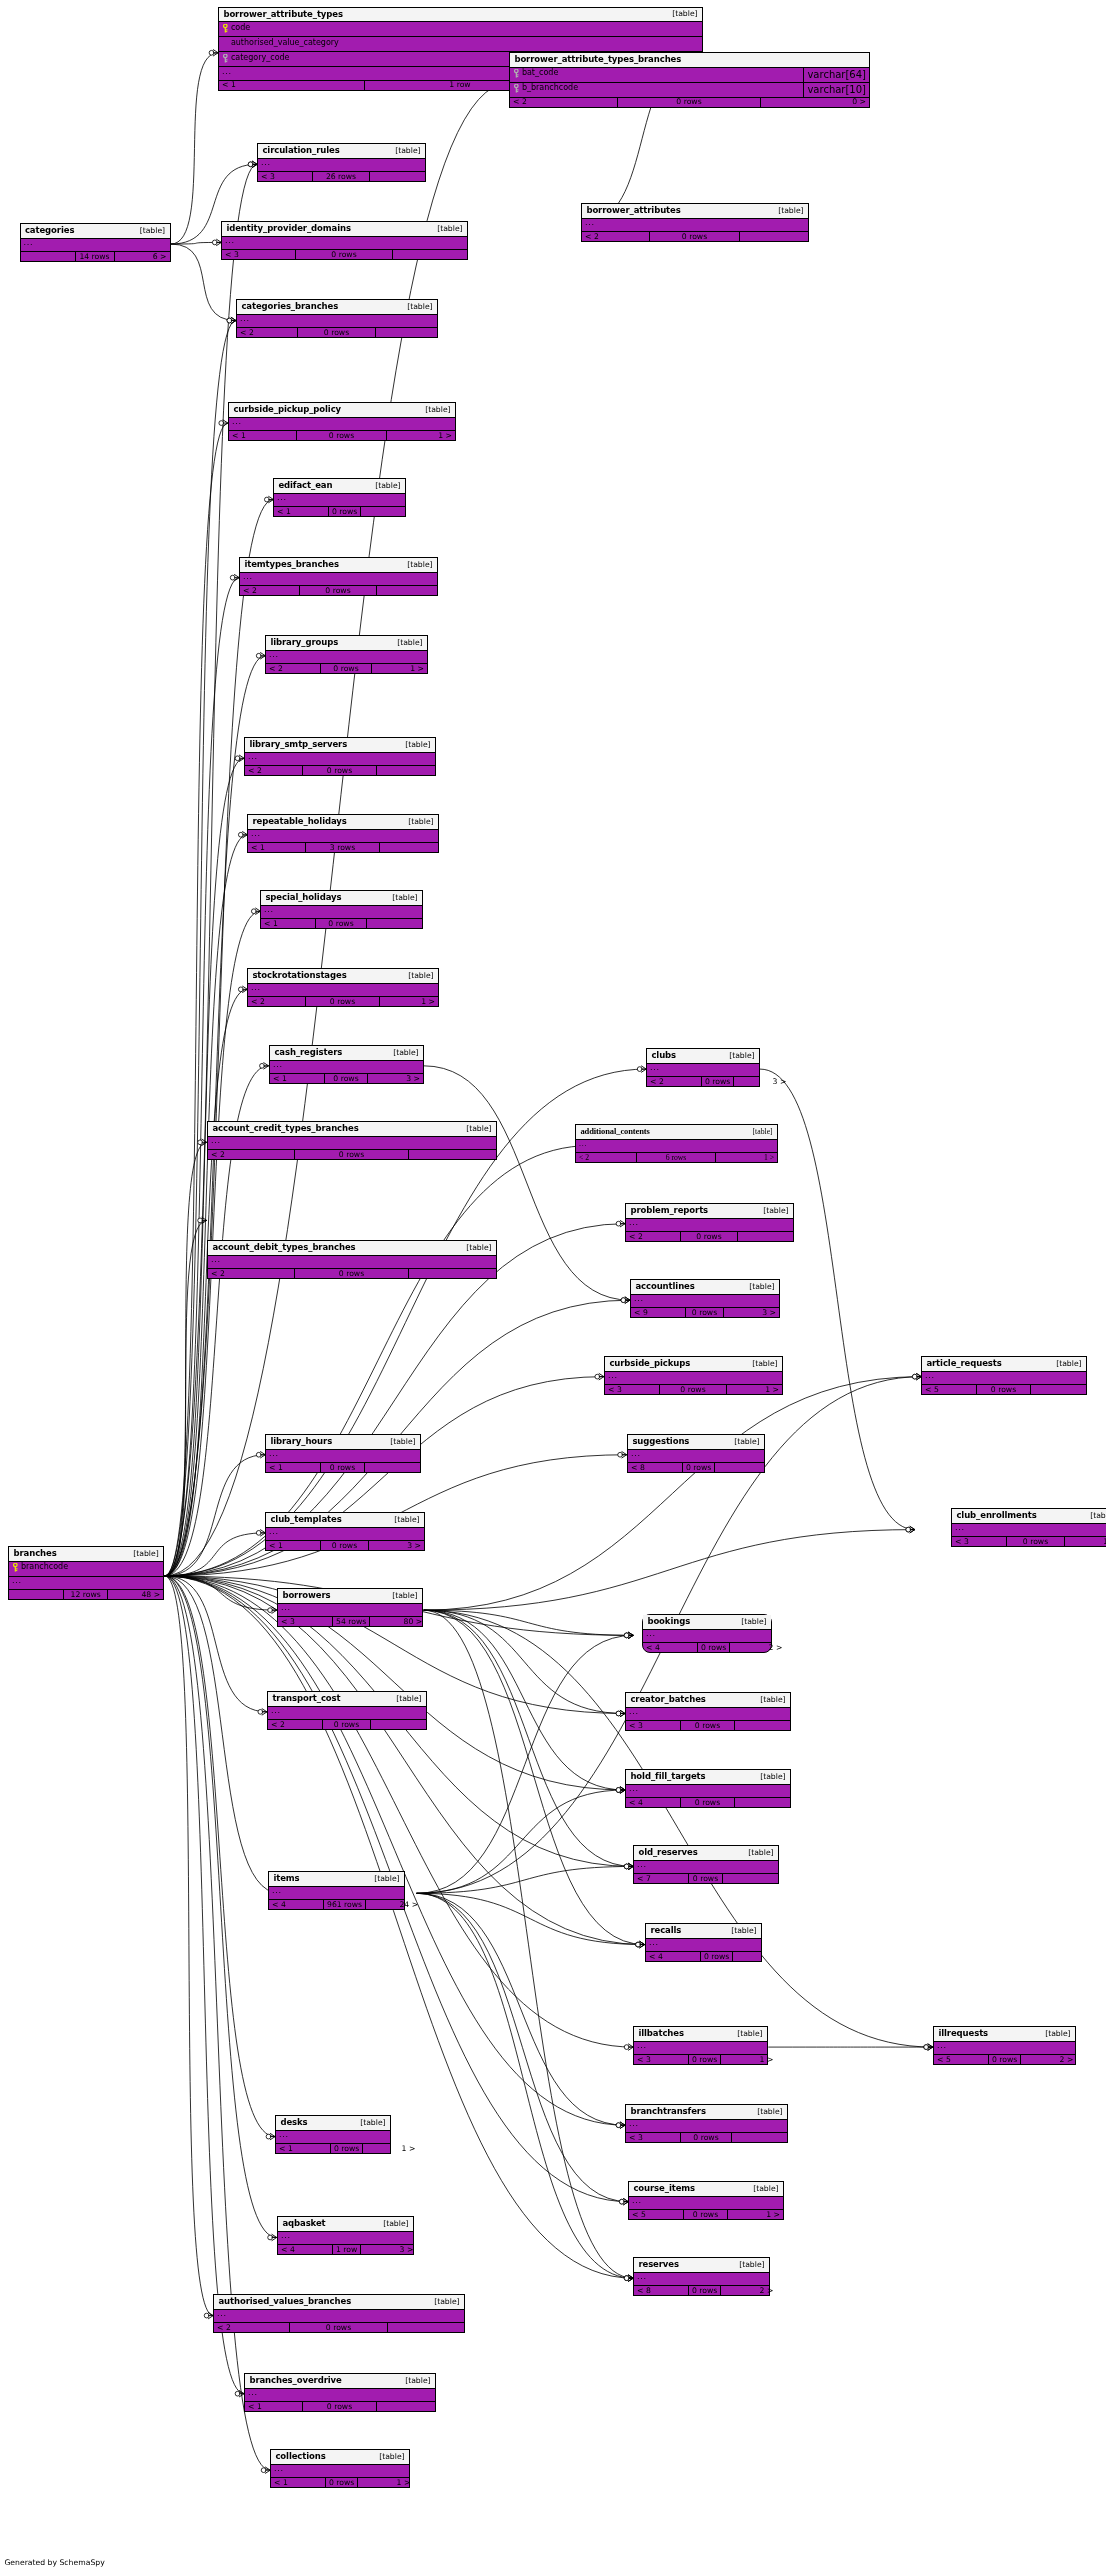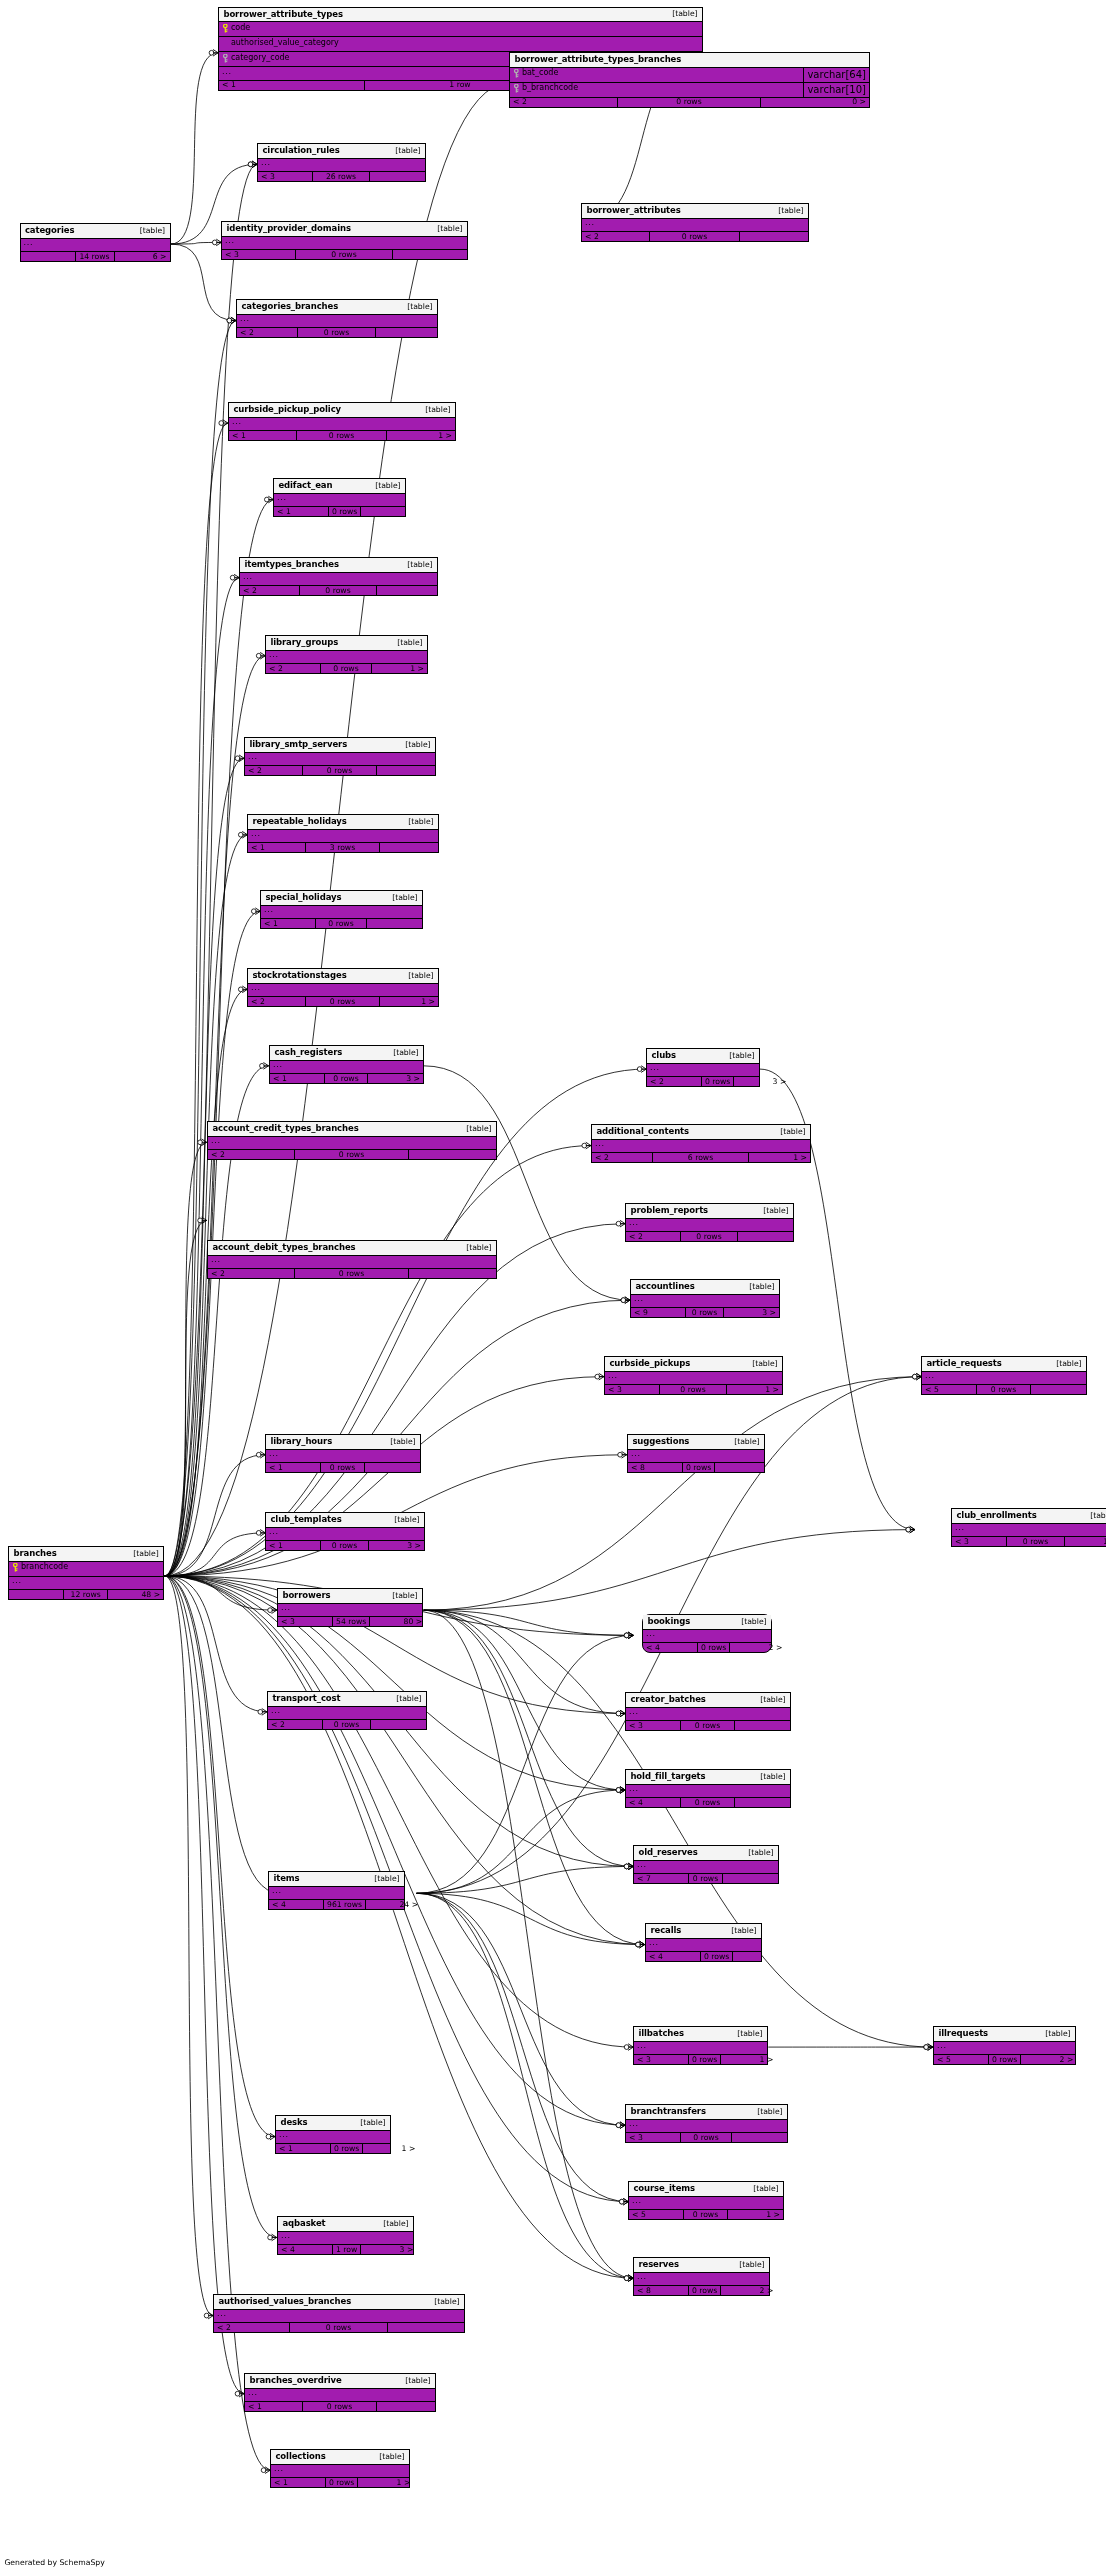--- a/index.html
+++ b/index.html
@@ -668,21 +668,21 @@
           <span class="tname">account_credit_types_branches</span>
           <span class="ttag">[table]</span>
         </div>
         <div class="ellip">...</div>
         <div class="foot">
           <div class="f-l" style="min-width:87px">&lt; 2</div>
           <div class="f-c">0 rows</div>
           <div class="f-r" style="min-width:87px"></div>
         </div>
       </div>
-      <div class="tbl" style="left: 591px; top: 1124px; width: 220px;">
+      <div class="tbl" style="left: 575px; top: 1124px; width: 203px; font-family: Liberation Serif, serif;">
         <div class="thead">
           <span class="tname">additional_contents</span>
           <span class="ttag">[table]</span>
         </div>
         <div class="ellip">...</div>
         <div class="foot">
           <div class="f-l" style="min-width:61px">&lt; 2</div>
           <div class="f-c">6 rows</div>
           <div class="f-r" style="min-width:61px">1 &gt;</div>
         </div>

